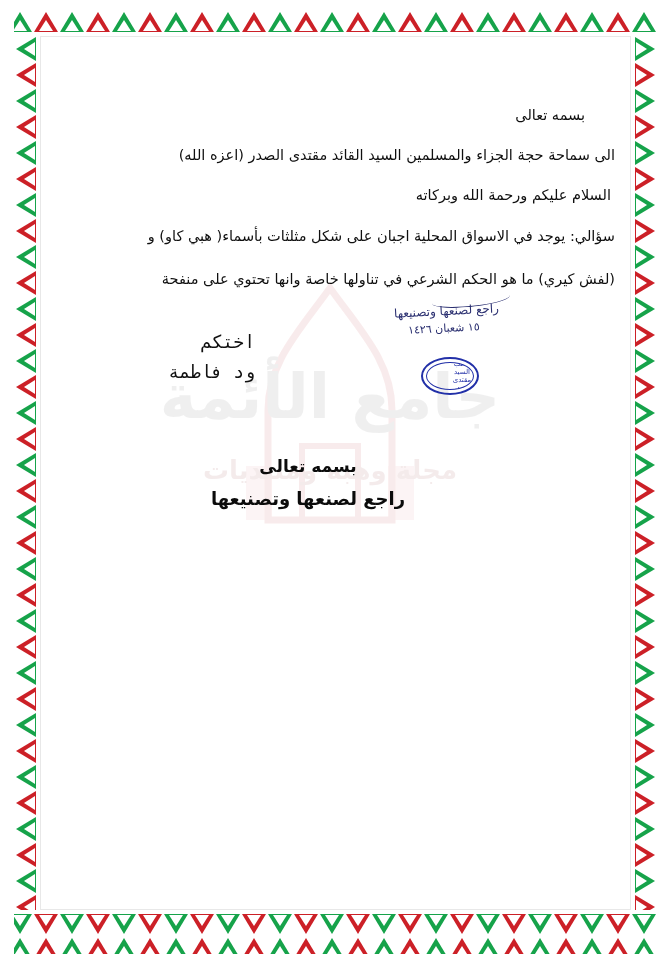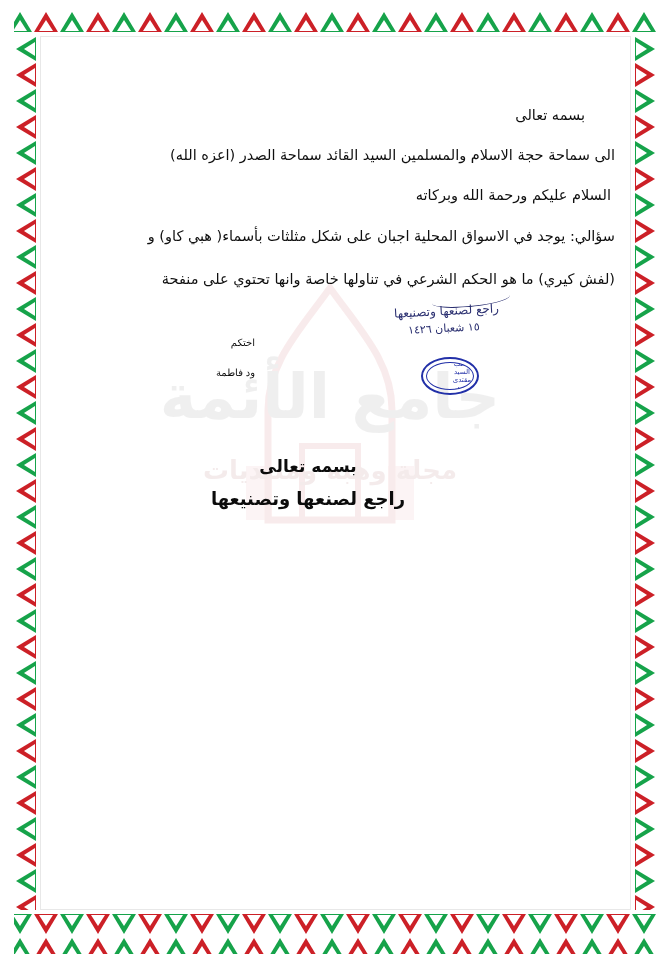--- a/index.html
+++ b/index.html
@@ -145,23 +145,23 @@
     line-height: 33px;
   }
   .sig-block {
     position: absolute;
     right: 360px;
     top: 228px;
     width: 170px;
     text-align: right;
   }
   .sig-line {
-    font-size: 10px;
+    font-size: 18px;
     line-height: 30px;
-    font-family: Liberation Sans, sans-serif;
+    font-family: Liberation Mono, monospace;
     color: #111;
   }
 
   
   .handwriting {
     position: absolute;
     left: 380px;
     top: 290px;
     width: 180px;
     height: 70px;
@@ -424,21 +424,21 @@
       <rect x="152" y="176" width="56" height="74" fill="none" stroke="#e9b9bc" stroke-width="6"></rect>
       <rect x="96" y="196" width="26" height="54" fill="#e9b9bc" opacity="0.55"></rect>
       <rect x="238" y="196" width="26" height="54" fill="#e9b9bc" opacity="0.55"></rect>
     </svg>
     <div class="wm-text">جامع الأئمة</div>
     <div class="wm-sub">مجلة وهبه ومنتديات</div>
   </div>
 
   <div class="content">
     <p class="line basmala">بسمه تعالى</p>
-    <p class="line addr">الى سماحة حجة الاسلام والمسلمين السيد القائد سماحة الصدر (اعزه الله)</p>
+    <p class="line addr">الى سماحة حجة الجزاء والمسلمين السيد القائد مقتدى الصدر (اعزه الله)</p>
     <p class="line greet">السلام عليكم ورحمة الله وبركاته</p>
     <p class="line question">سؤالي: يوجد في الاسواق المحلية  اجبان  على شكل مثلثات بأسماء( هبي كاو) و</p>
     <p class="line question">(لفش كيري) ما هو الحكم الشرعي في تناولها  خاصة وانها تحتوي على  منفحة</p>
 
     <div class="sig-block">
       <div class="sig-line">اختكم</div>
       <div class="sig-line">ود فاطمة</div>
     </div>
   </div>
 

